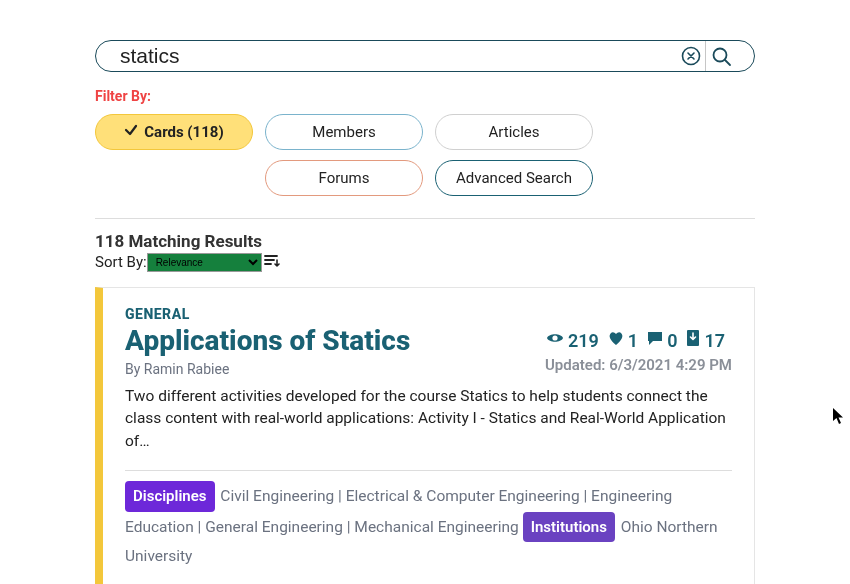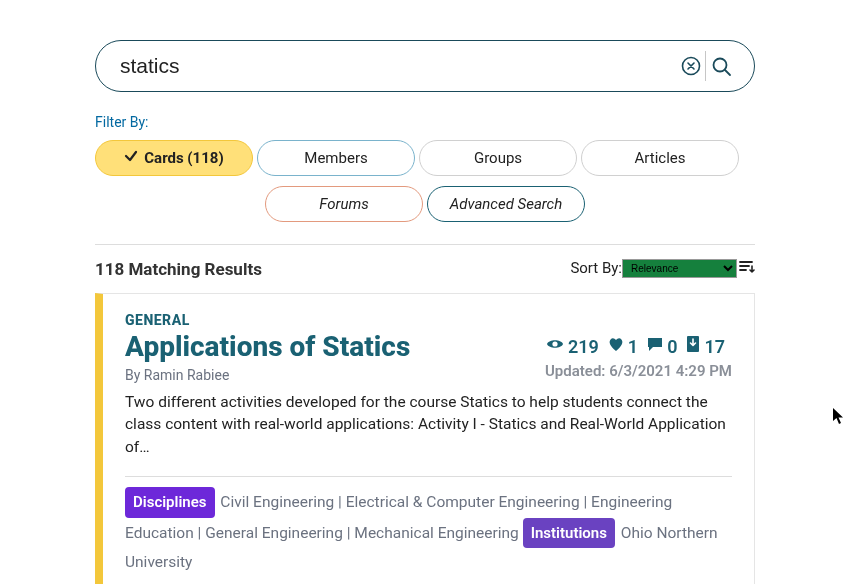--- a/index.html
+++ b/index.html
@@ -13,21 +13,21 @@
     position: relative;
   }
   .container {
     padding: 40px 95px 0 95px;
   }
   .search-bar {
     display: flex;
     align-items: center;
     border: 1.5px solid #1a4a5a;
     border-radius: 999px;
-    padding: 10px 22px;
+    padding: 0 22px;
     gap: 4px;
   }
   .search-input {
     flex: 1;
     border: none;
     outline: none;
     font-size: 21px;
     font-weight: 500;
     color: #222;
     background: transparent;
@@ -38,29 +38,29 @@
     justify-content: center;
     cursor: pointer;
     color: #1a4a5a;
   }
   .search-divider {
     width: 1px;
     height: 30px;
     background: #c6c6c6;
   }
   .filter-label {
-    margin-top: 22px;
+    margin-top: 16px;
     font-size: 14px;
-    color: #0369a1;
-    font-weight: 400;
+    color: #ef4444;
+    font-weight: 700;
   }
   .filter-row {
     display: flex;
     flex-wrap: wrap;
-    gap: 4px;
+    gap: 12px;
     margin-top: 10px;
   }
   .pill {
     border-radius: 999px;
     padding: 8px 0;
     width: 158px;
     text-align: center;
     font-size: 15px;
     cursor: pointer;
     background: #fff;
@@ -81,21 +81,22 @@
   .pill.teal { border: 1.5px solid #1a6173; color: #222; }
   .filter-row2 { margin-left: 170px; }
   hr.sep {
     border: none;
     border-top: 1px solid #ddd;
     margin: 22px 0 12px 0;
   }
   .results-header {
     display: flex;
     justify-content: space-between;
-    align-items: flex-end;
+    align-items: flex-start;
+    flex-direction: column;
   }
   .results-count {
     font-size: 17px;
     font-weight: 700;
     color: #333;
   }
   .sort-group {
     display: flex;
     align-items: center;
     font-size: 15px;
@@ -215,24 +216,23 @@
   <div class="filter-row">
     <div class="pill active">
       <span>
         <svg width="14" height="14" viewBox="0 0 14 14">
             <path d="M2 7 L6 11 L12 3" fill="none" stroke="#222" stroke-width="2.2" stroke-linecap="round" stroke-linejoin="round"></path>
           </svg>
       </span>
       <span>Cards (118)</span>
     </div>
     <div class="pill blue">Members</div>
-    <div class="pill gray">Groups</div>
     <div class="pill gray">Articles</div>
   </div>
-  <div class="filter-row filter-row2" style="margin-top:10px;font-style:italic;">
+  <div class="filter-row filter-row2" style="margin-top:10px;">
     <div class="pill red">Forums</div>
     <div class="pill teal">Advanced Search</div>
   </div>
 
   <hr class="sep">
 
   <div class="results-header">
     <div class="results-count">118 Matching Results</div>
     <div class="sort-group">
       <span>Sort By:</span>

